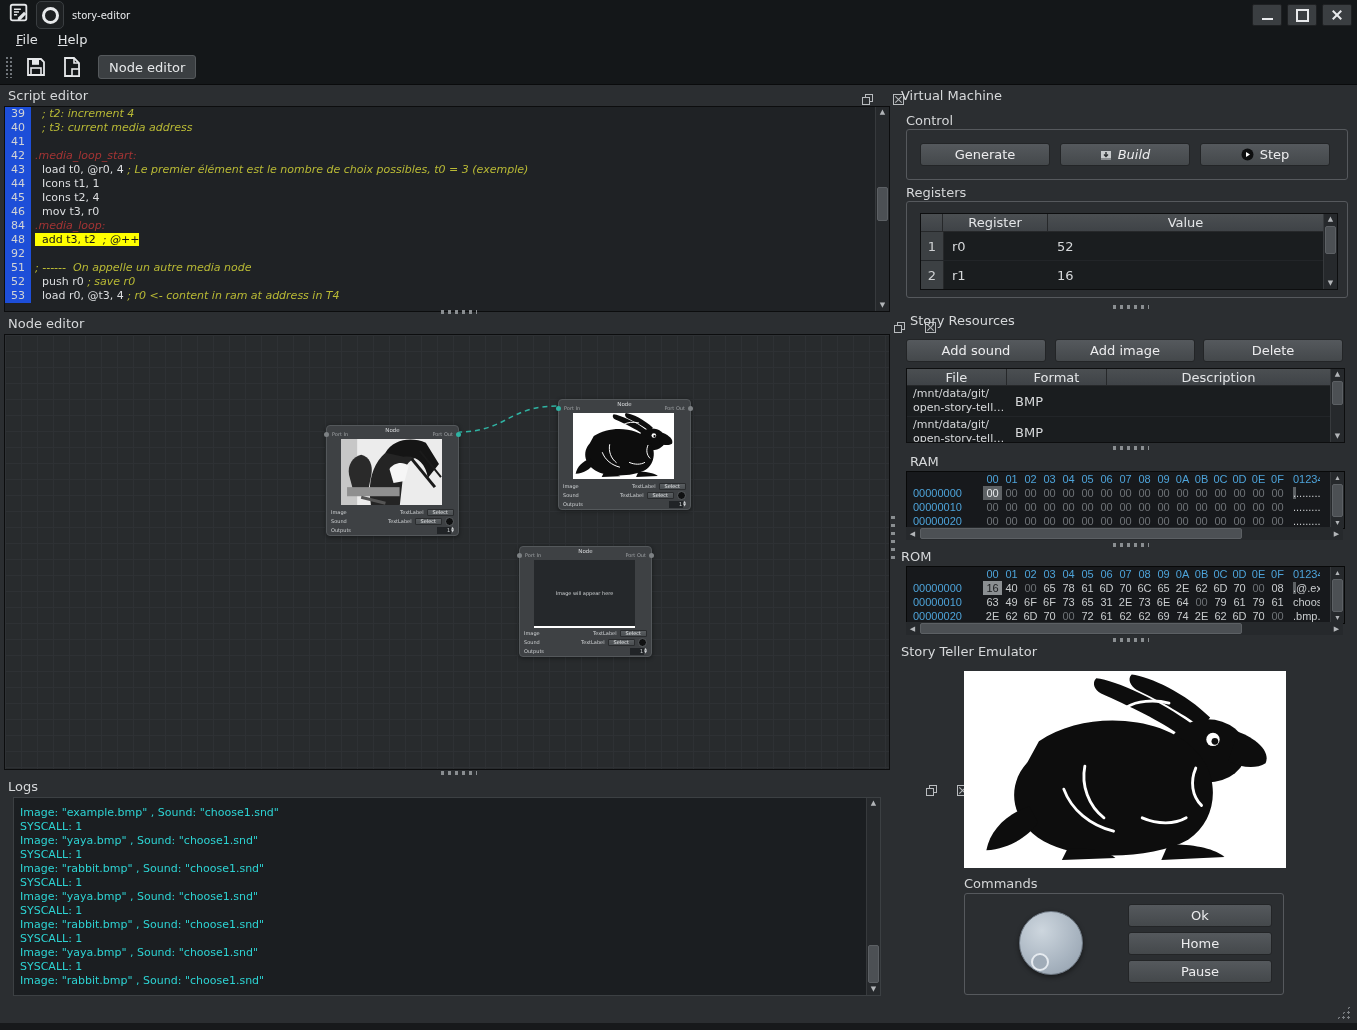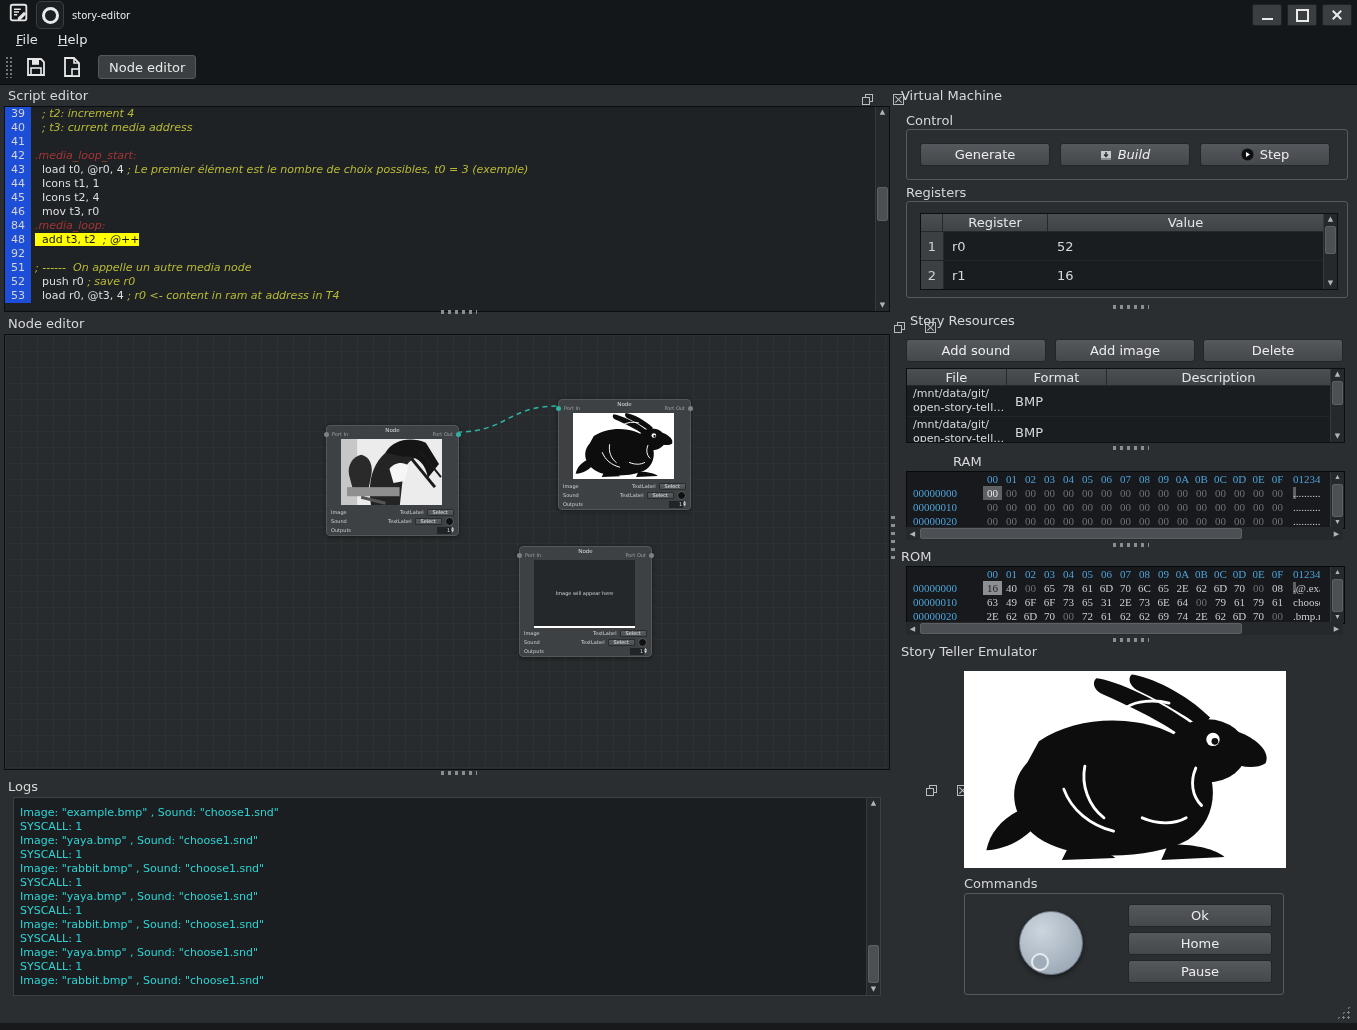--- a/index.html
+++ b/index.html
@@ -87,21 +87,21 @@
   .logline{height:14px;line-height:14px;font-size:11px;color:#2dd3d3;white-space:pre;}
   
   .tbl{background:#1a1d1f;border:1px solid #0d0e0f;overflow:hidden;position:absolute;}
   .tbl-hrow{display:flex;}
   .tbl-hc{background:linear-gradient(#4b4f52,#3f4347);border-right:1px solid #26282a;border-bottom:1px solid #26282a;
           font-size:13px;color:#e4e6e8;text-align:center;height:17px;line-height:17px;box-sizing:border-box;flex:none;}
   .tbl-r{display:flex;border-bottom:1px solid #222528;}
   .tbl-vh{width:22px;background:#3c4043;color:#cfd1d3;font-size:13px;display:flex;align-items:center;justify-content:center;flex:none;border-right:1px solid #26282a;}
   .tbl-c{font-size:13px;color:#d6d8da;padding-left:8px;display:flex;align-items:center;box-sizing:border-box;flex:none;}
   
-  .hexbox{background:#17191c;border:1px solid #080909;font-family:Liberation Serif, serif;
+  .hexbox{background:#17191c;border:1px solid #080909;font-family:Liberation Sans, sans-serif;
           font-size:11px;overflow:hidden;}
   .hex-row{display:flex;height:14px;line-height:14px;}
   .hex-addr{width:70px;color:#4da3d9;padding-left:6px;flex:none;}
   .hex-b{width:19px;text-align:center;color:#c9ccce;flex:none;}
   .hex-b.zero{color:#6e7276;}
   .hex-b.hdr{color:#4da3d9;}
   .hex-b.sel{background:#5d6164;color:#e6e8ea;}
   .hex-b.sel2{background:#8b8f92;color:#1a1c1e;}
   .hex-ascii{width:27px;overflow:hidden;white-space:pre;margin-left:6px;color:#c9ccce;flex:none;}
   .hex-ascii.hdr{color:#4da3d9;}
@@ -462,21 +462,21 @@
     </div>
     <div class="vscroll">
       <div class="arr">▲</div>
       <div class="vthumb" style="top:12px;height:22px;"></div>
       <div class="arr dn">▼</div>
     </div>
   </div>
 <div class="abs hdots" style="left:1113px;top:446px;"></div>
 
 
-<div class="abs dock-h" style="left:953px;top:454px;">RAM</div>
+<div class="abs dock-h" style="left:910px;top:454px;">RAM</div>
 
 
 <div class="abs hexbox" style="left:906px;top:471px;width:437px;height:56px;" id="ram-box">
     <div class="hex-row">
       <span class="hex-addr"></span>
       <span class="hex-b hdr">00</span>
       <span class="hex-b hdr">01</span>
       <span class="hex-b hdr">02</span>
       <span class="hex-b hdr">03</span>
       <span class="hex-b hdr">04</span>

